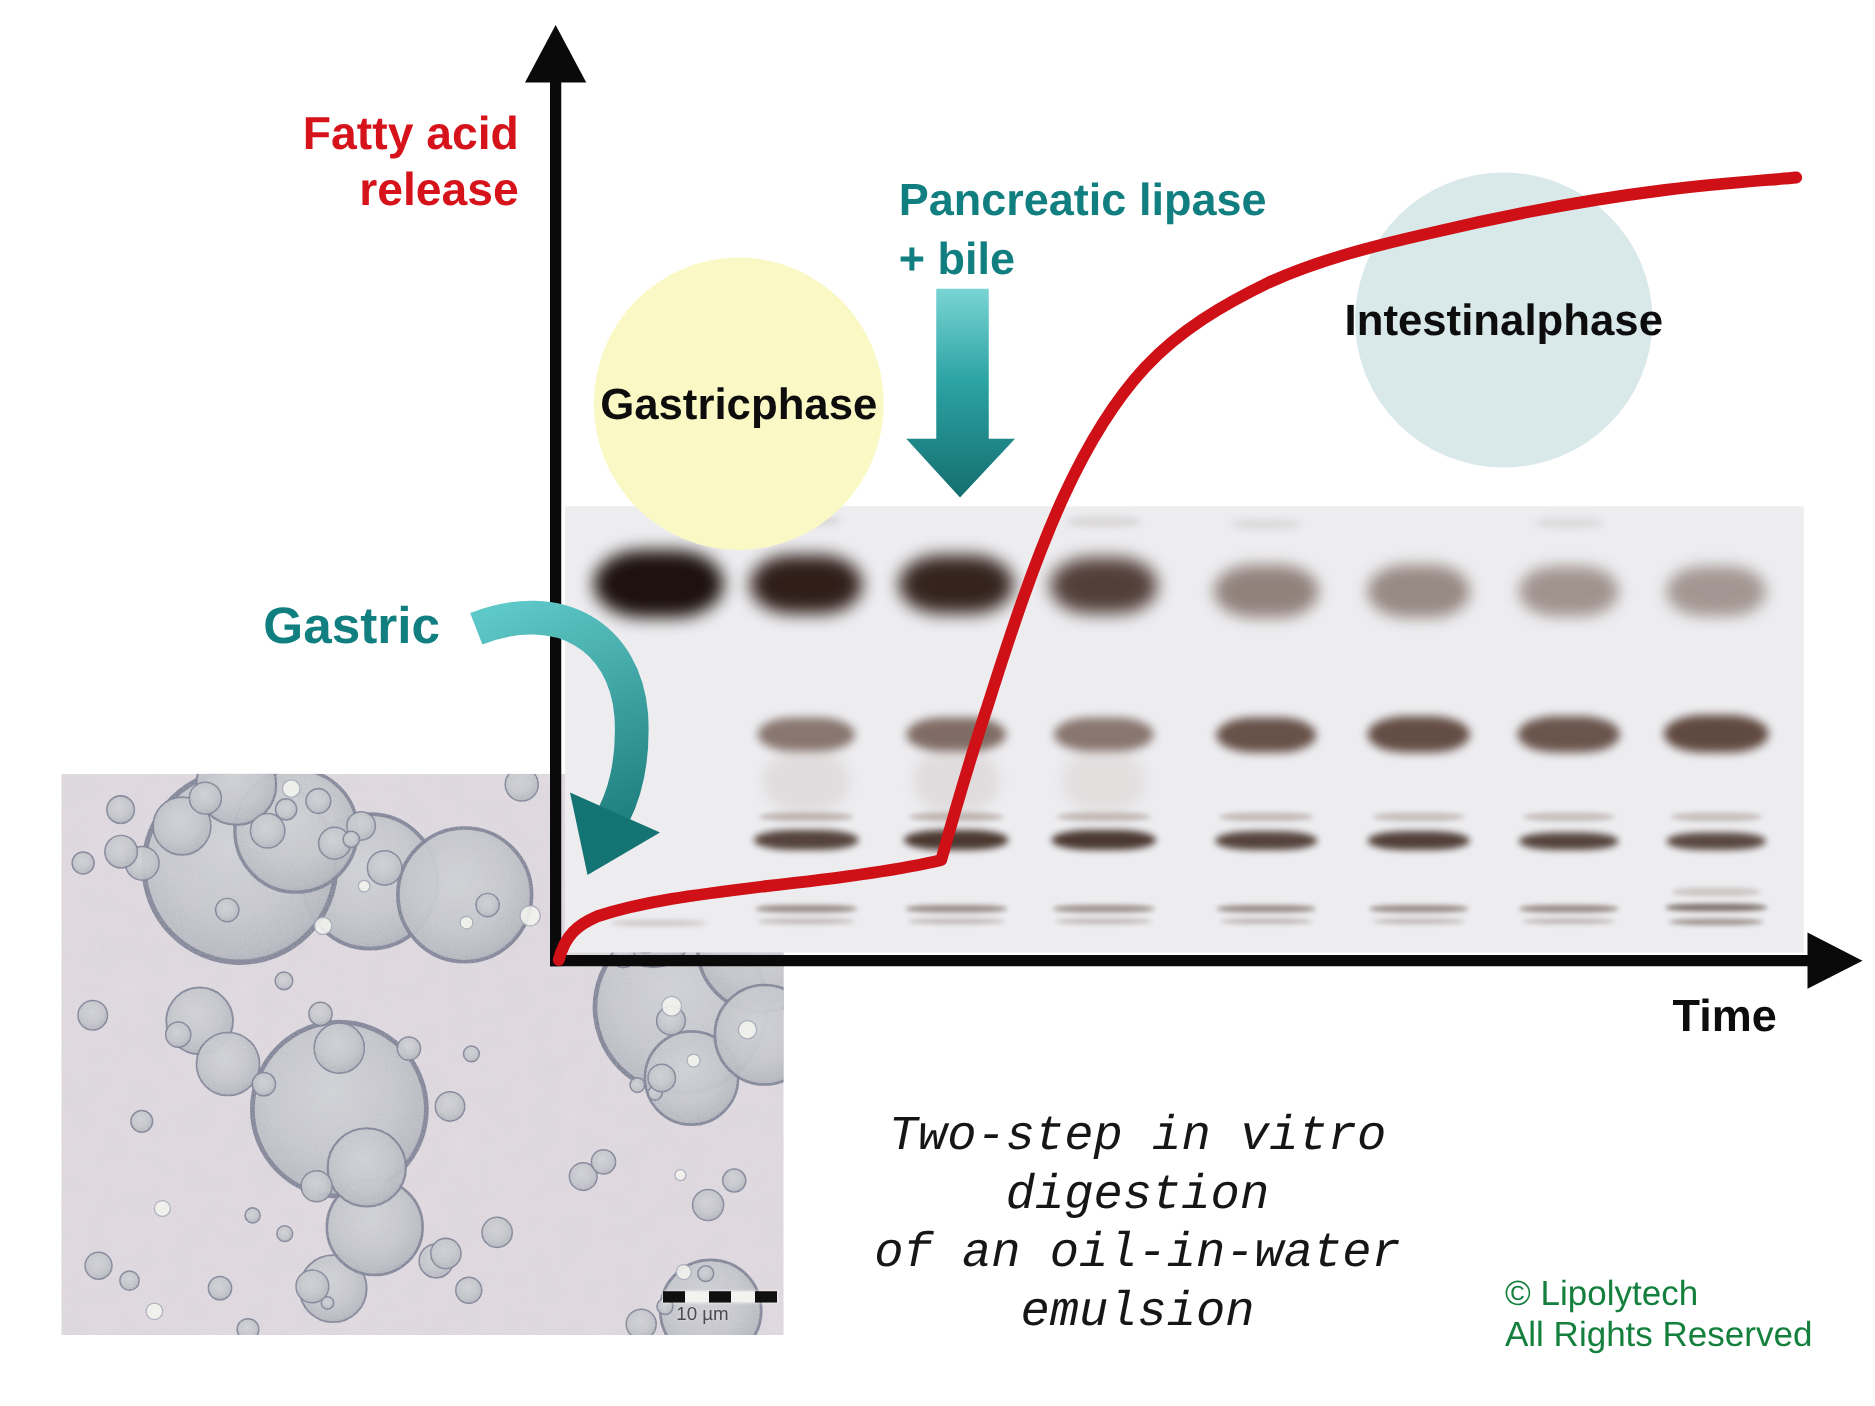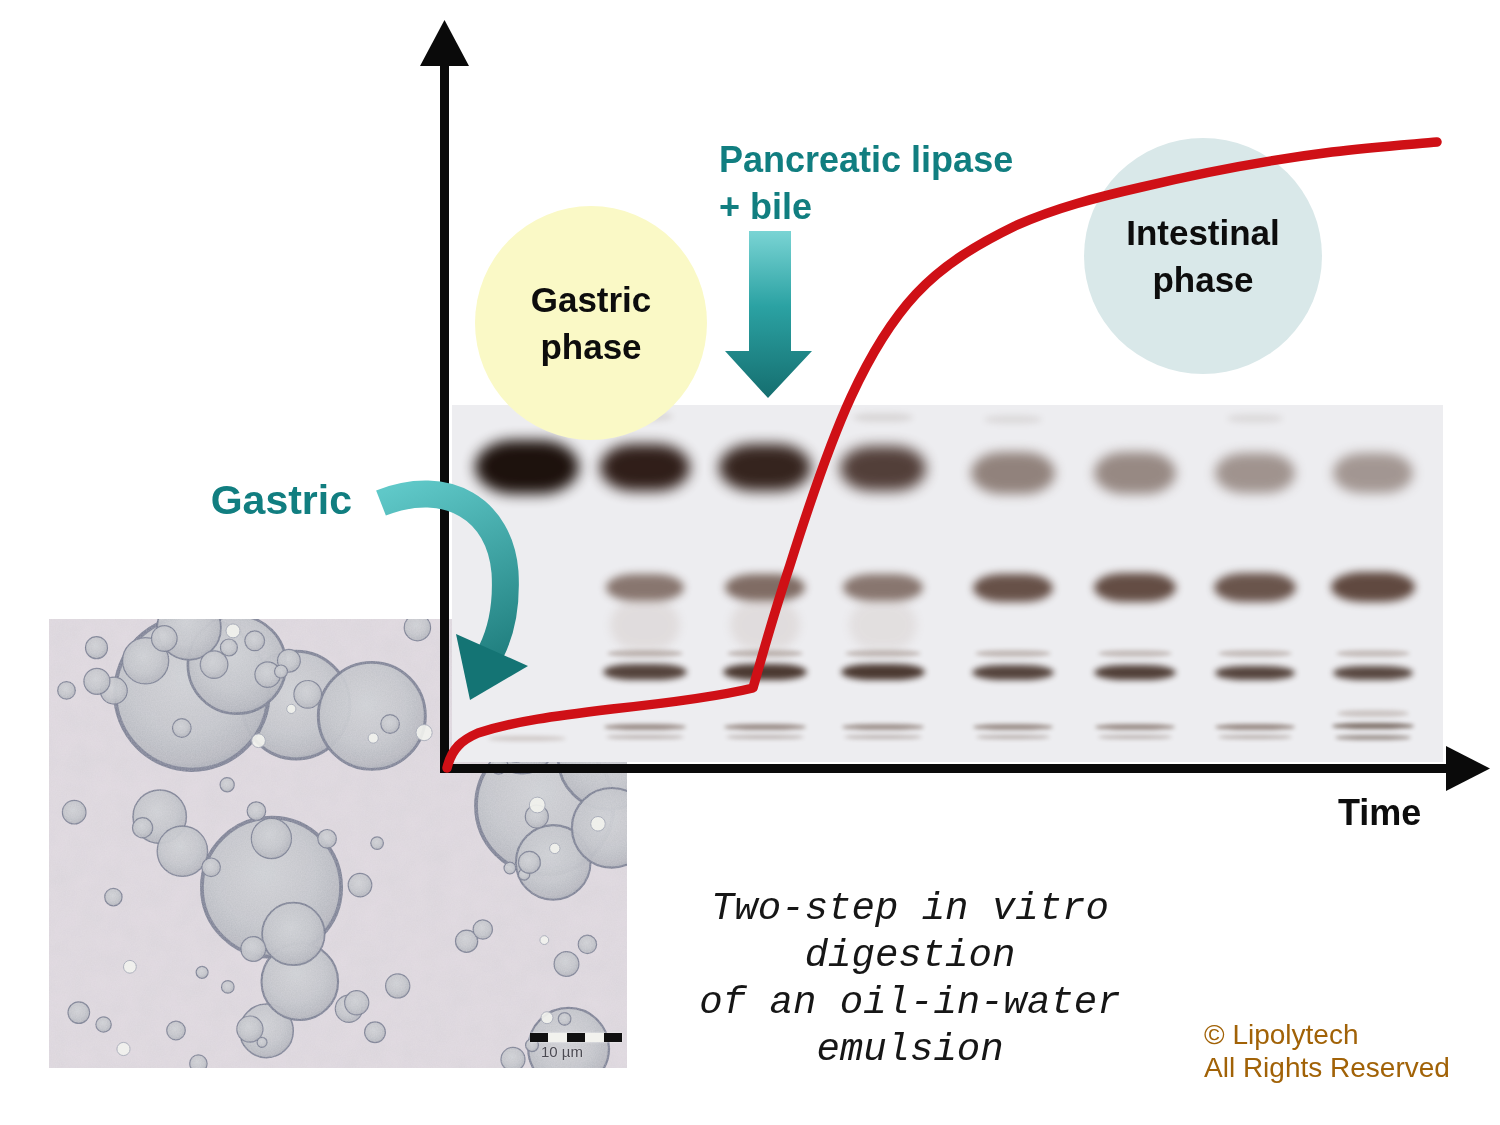--- a/index.html
+++ b/index.html
@@ -12,39 +12,39 @@
   #micrograph{left:22px;top:619px;width:578px;height:449px;z-index:10;overflow:hidden;margin-left:27px;}
   #scalebar{left:481px;top:414px;width:92px;height:9px;
     background:repeating-linear-gradient(90deg,#101010 0 18px,#f2f2ee 18px 37px);
     box-shadow:0 0 2px rgba(255,255,255,.8);}
   #scalebar-label{left:492px;top:424px;font-size:15px;color:#4a4a52;
     text-shadow:0 0 2px #e8e4e8;filter:blur(.4px);}
   
   #tlc-plate{left:452px;top:405px;width:991px;height:357px;background:#ededf0;z-index:20;}
   .tlc-band{position:absolute;border-radius:45%/60%;}
   
-  .bubble{z-index:30;border-radius:50%;display:flex;flex-direction:column;
+  .bubble{z-index:30;border-radius:50%;display:flex;flex-direction:row;
     align-items:center;justify-content:center;text-align:center;
     font-weight:700;font-size:35px;line-height:47px;color:#0d0d0d;}
   #gastric-bubble{left:475px;top:206px;width:232px;height:234px;background:#faf9c6;}
   #intestinal-bubble{left:1084px;top:138px;width:238px;height:236px;background:#d9e8e9;}
   
   #overlay{left:0;top:0;width:1500px;height:1125px;z-index:40;pointer-events:none;}
   
   .lbl{z-index:50;}
   #y-axis-label{left:195px;top:84px;width:220px;text-align:right;
     color:#d6131b;font-weight:700;font-size:37px;line-height:45px;}
   #pancreatic-label{left:719px;top:136px;color:#117e80;font-weight:700;
     font-size:36px;line-height:47px;}
   #gastric-lipase-label{left:140px;top:475px;width:212px;text-align:right;
     color:#117e80;font-weight:700;font-size:41px;line-height:51px;}
   #time-label{left:1338px;top:792px;color:#0d0d0d;font-weight:700;font-size:36px;}
   #caption{left:650px;top:886px;width:520px;text-align:center;color:#161616;
     font-style:italic;font-size:39px;line-height:47px;font-family:Liberation Mono, monospace;}
-  #copyright{left:1204px;top:1018px;color:#a16207;font-size:28px;line-height:33px;}
+  #copyright{left:1204px;top:1018px;color:#15803d;font-size:28px;line-height:33px;}
 </style>
 </head>
 <body>
 
 <div id="canvas">
 
   <div id="micrograph" class="abs">
     <svg width="578" height="449" viewBox="0 0 578 449" xmlns="http://www.w3.org/2000/svg">
       <defs>
         <radialGradient id="gDrop" cx="45%" cy="40%" r="65%">
@@ -254,20 +254,24 @@
              C 668 703, 716 697, 753 688
              C 765 645, 775 610, 790 565
              C 808 508, 828 447, 851 397
              C 869 358, 890 322, 916 294
              C 944 264, 978 244, 1015 226
              C 1055 208, 1098 197, 1142 187
              C 1205 172, 1268 160, 1332 152
              C 1372 147, 1416 144, 1437 142" fill="none" stroke="#cf1016" stroke-width="9.5" stroke-linecap="round" stroke-linejoin="round"></path>
   </svg>
 
+  <div id="y-axis-label" class="abs lbl">
+    <div>Fatty acid</div>
+    <div>release</div>
+  </div>
 
   <div id="pancreatic-label" class="abs lbl">
     <div>Pancreatic lipase</div>
     <div>+ bile</div>
   </div>
 
   <div id="gastric-lipase-label" class="abs lbl">
     <div>Gastric</div>
   </div>
 

